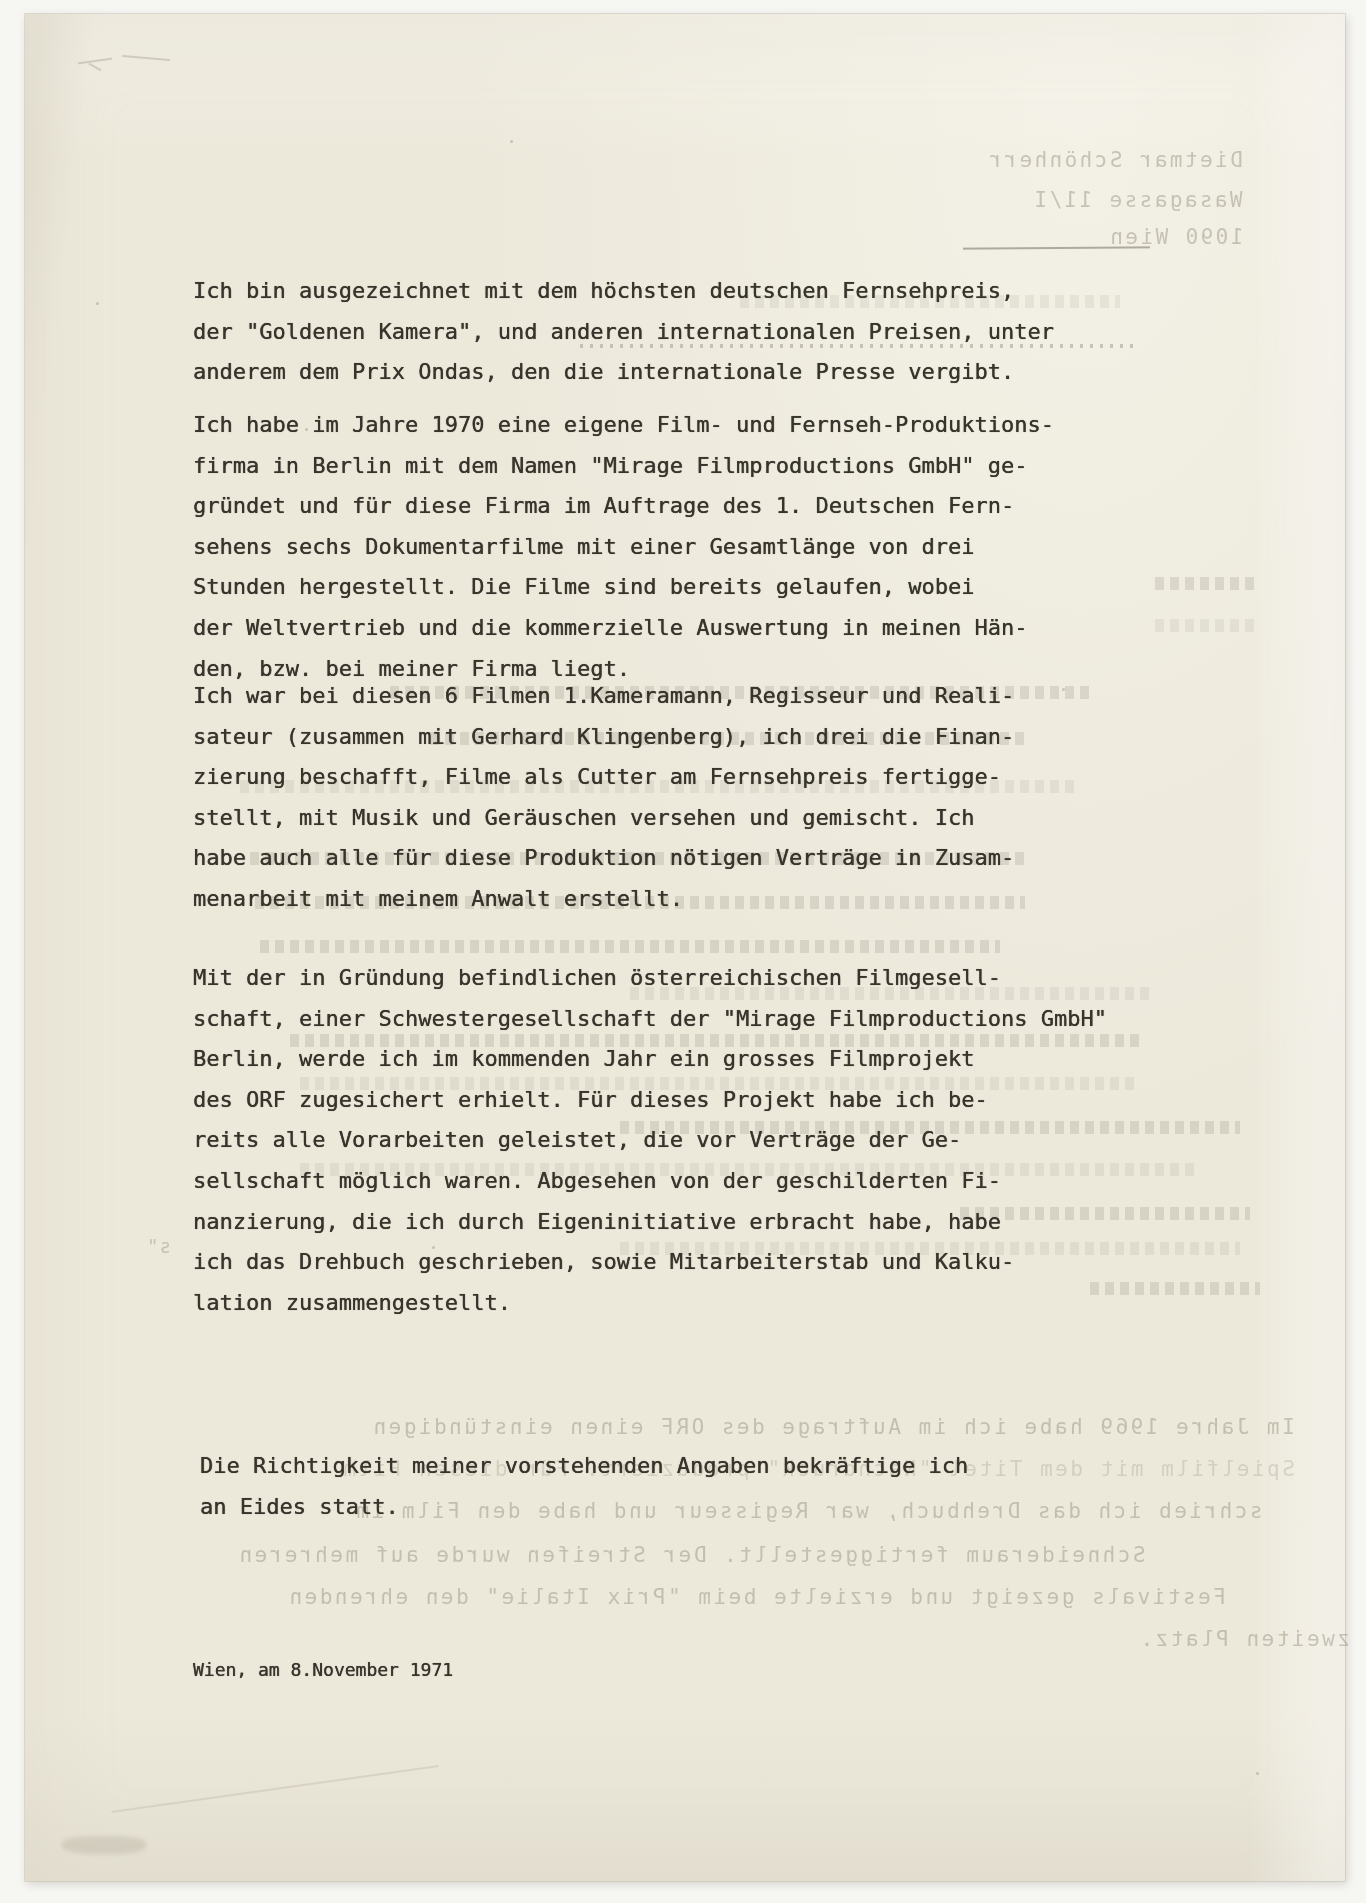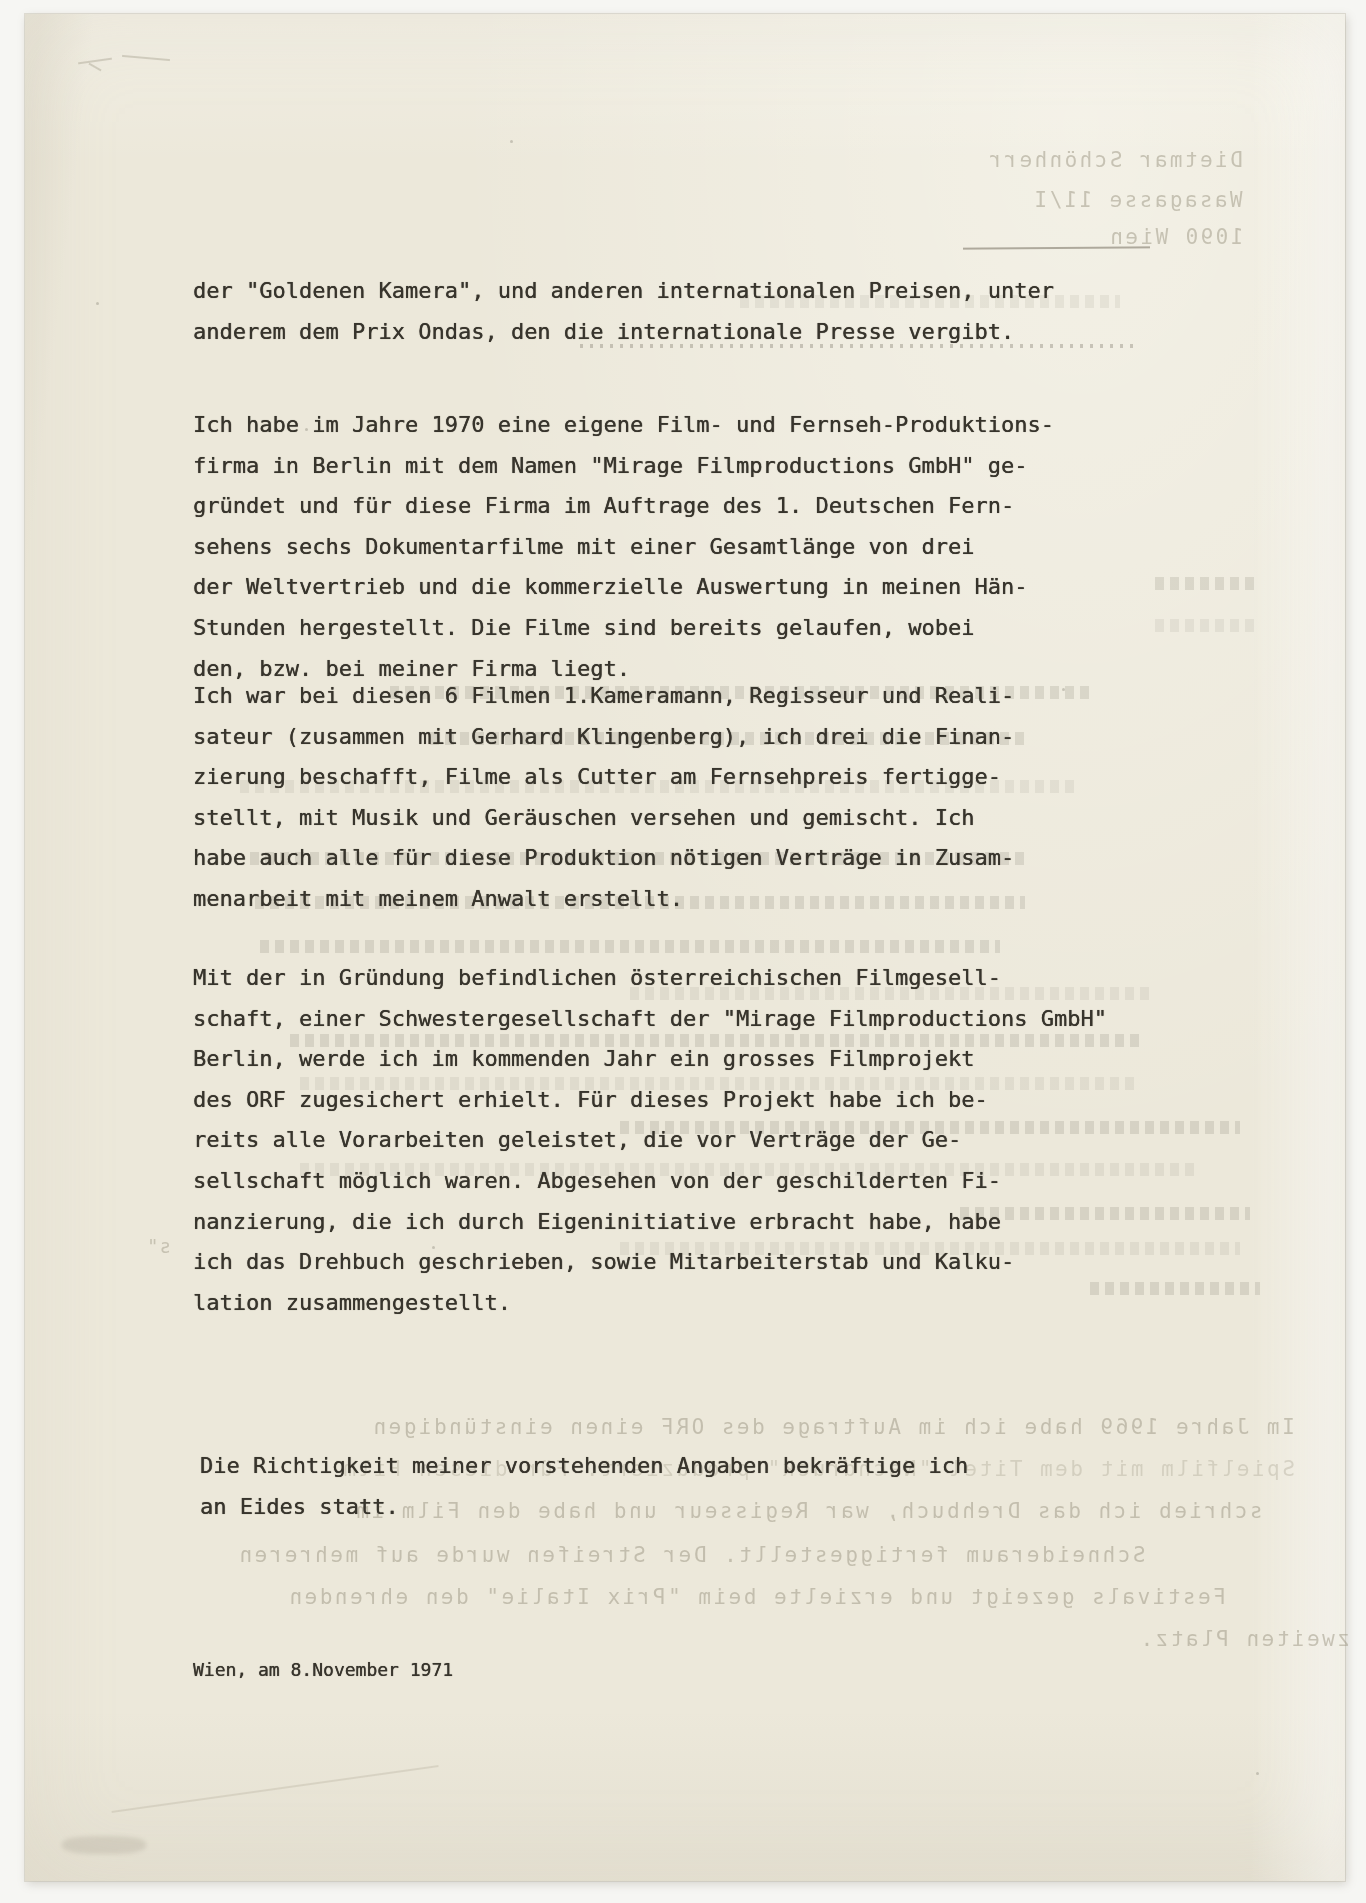--- a/index.html
+++ b/index.html
@@ -84,31 +84,32 @@
   <div class="ghost g-foot" style="top:1414px;right:71px;">Im Jahre 1969 habe ich im Auftrage des ORF einen einstündigen</div>
   <div class="ghost g-dim" style="top:1456px;right:71px;">Spielfilm mit dem Titel "Nachdruck" produziert. Für diesen Film</div>
   <div class="ghost g-foot" style="top:1498px;right:103px;">schrieb ich das Drehbuch, war Regisseur und habe den Film im</div>
   <div class="ghost g-foot" style="top:1542px;right:220px;">Schneideraum fertiggestellt. Der Streifen wurde auf mehreren</div>
   <div class="ghost g-foot" style="top:1584px;right:140px;">Festivals gezeigt und erzielte beim "Prix Italie" den ehrenden</div>
   <div class="ghost g-foot" style="top:1626px;right:16px;">zweiten Platz.</div>
 </div>
 
 <div class="layer">
   <div class="para" style="left:193px;top:271px;">
+    <div class="line">Ich bin ausgezeichnet mit dem höchsten deutschen Fernsehpreis,</div>
     <div class="line">der "Goldenen Kamera", und anderen internationalen Preisen, unter</div>
     <div class="line">anderem dem Prix Ondas, den die internationale Presse vergibt.</div>
   </div>
 
   <div class="para" style="left:193px;top:405px;">
     <div class="line">Ich habe im Jahre 1970 eine eigene Film- und Fernseh-Produktions-</div>
     <div class="line">firma in Berlin mit dem Namen "Mirage Filmproductions GmbH" ge-</div>
     <div class="line">gründet und für diese Firma im Auftrage des 1. Deutschen Fern-</div>
     <div class="line">sehens sechs Dokumentarfilme mit einer Gesamtlänge von drei</div>
+    <div class="line">Stunden hergestellt. Die Filme sind bereits gelaufen, wobei</div>
     <div class="line">der Weltvertrieb und die kommerzielle Auswertung in meinen Hän-</div>
-    <div class="line">Stunden hergestellt. Die Filme sind bereits gelaufen, wobei</div>
     <div class="line">den, bzw. bei meiner Firma liegt.</div>
   </div>
 
   <div class="para" style="left:193px;top:676px;">
     <div class="line">Ich war bei diesen 6 Filmen 1.Kameramann, Regisseur und Reali-</div>
     <div class="line">sateur (zusammen mit Gerhard Klingenberg), ich drei die Finan-</div>
     <div class="line">zierung beschafft, Filme als Cutter am Fernsehpreis fertigge-</div>
     <div class="line">stellt, mit Musik und Geräuschen versehen und gemischt. Ich</div>
     <div class="line">habe auch alle für diese Produktion nötigen Verträge in Zusam-</div>
     <div class="line">menarbeit mit meinem Anwalt erstellt.</div>

